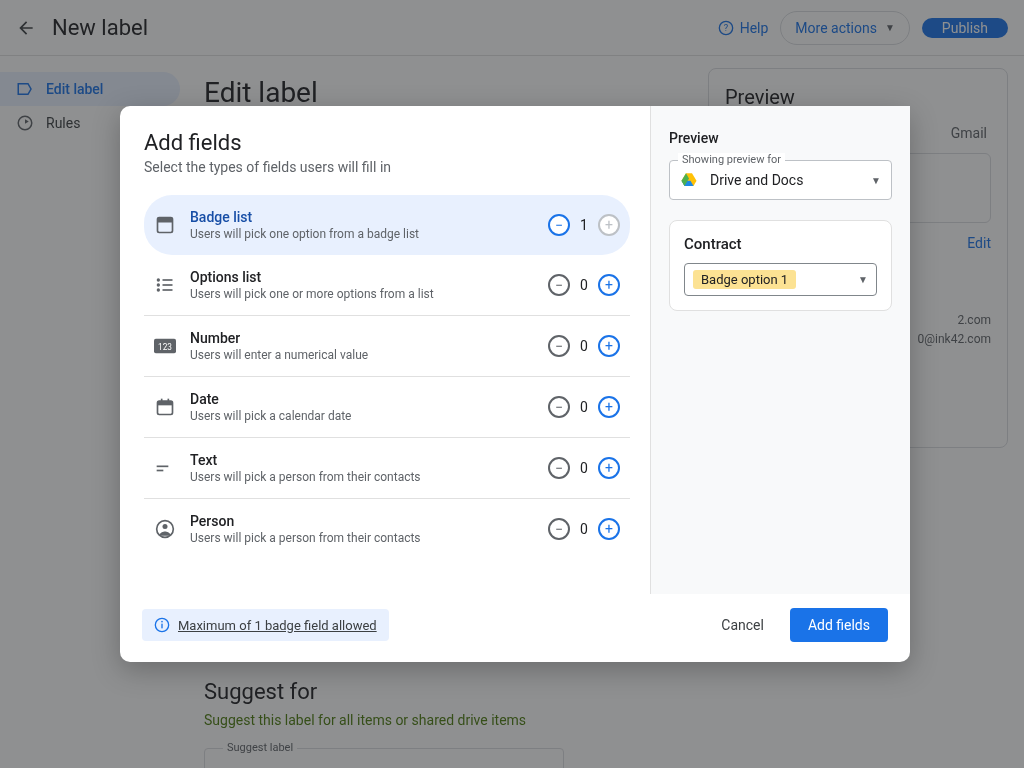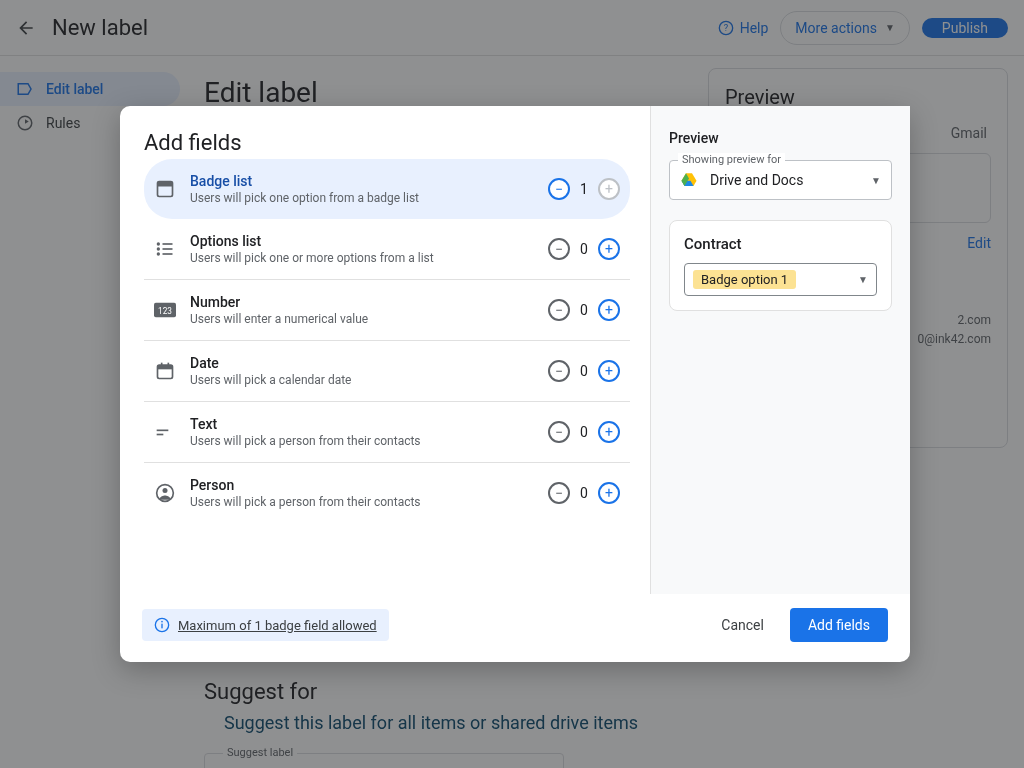--- a/index.html
+++ b/index.html
@@ -17,21 +17,21 @@
 
 .body-row { display: flex; height: calc(768px - 56px); }
 .sidebar-nav { width: 180px; padding-top: 16px; }
 .nav-item { display: flex; align-items: center; gap: 12px; padding: 8px 16px; font-size: 14px; color: #3c4043; border-radius: 0 18px 18px 0; cursor: pointer; }
 .nav-item.active { background: #e8f0fe; color: #1a73e8; font-weight: 500; }
 .nav-icon { width: 18px; height: 18px; }
 
 .main-col { flex: 1; padding: 20px 24px; }
 .edit-label-title { font-size: 28px; font-weight: 400; margin-bottom: 570px; }
 .suggest-section h2 { font-size: 22px; font-weight: 400; margin-bottom: 8px; }
-.suggest-desc { font-size: 18px; color: #0c4a6e; margin-bottom: 20px; margin-left: 20px; }
+.suggest-desc { font-size: 14px; color: #4d7c0f; margin-bottom: 20px; }
 .suggest-box { border: 1px solid #dadce0; border-radius: 4px; padding: 0 8px; position: relative; width: 360px; height: 40px; }
 .suggest-legend { position: absolute; top: -8px; left: 18px; background: #fff; padding: 0 4px; font-size: 11px; color: #5f6368; }
 
 .preview-panel-bg { width: 300px; border: 1px solid #dadce0; border-radius: 8px; margin: 12px 16px 0 0; padding: 16px; height: 380px; }
 .preview-title-bg { font-size: 20px; margin-bottom: 16px; }
 .preview-tabs { font-size: 14px; color: #5f6368; text-align: right; padding-right: 4px; margin-bottom: 12px; }
 .preview-card-bg { border: 1px solid #dadce0; border-radius: 6px; height: 70px; margin-bottom: 12px; }
 .edit-link { text-align: right; color: #1a73e8; font-size: 14px; cursor: pointer; margin-bottom: 60px; }
 .email-lines { font-size: 12px; color: #5f6368; text-align: right; line-height: 1.6; }
 
@@ -147,20 +147,21 @@
     </div>
   </div>
 </div>
 
 <div class="scrim"></div>
 
 <div class="modal">
   <div class="modal-body">
     <div class="modal-left">
       <h1>Add fields</h1>
+      <div class="modal-sub">Select the types of fields users will fill in</div>
 
       <div class="field-list">
 
         <div class="field-row selected">
           <div class="field-icon">
             <svg width="20" height="20" viewBox="0 0 24 24">
                 <rect x="3" y="3" width="18" height="18" rx="2" fill="none" stroke="#5f6368" stroke-width="2"></rect>
                 <rect x="3" y="3" width="18" height="6" fill="#5f6368"></rect>
               </svg>
           </div>

